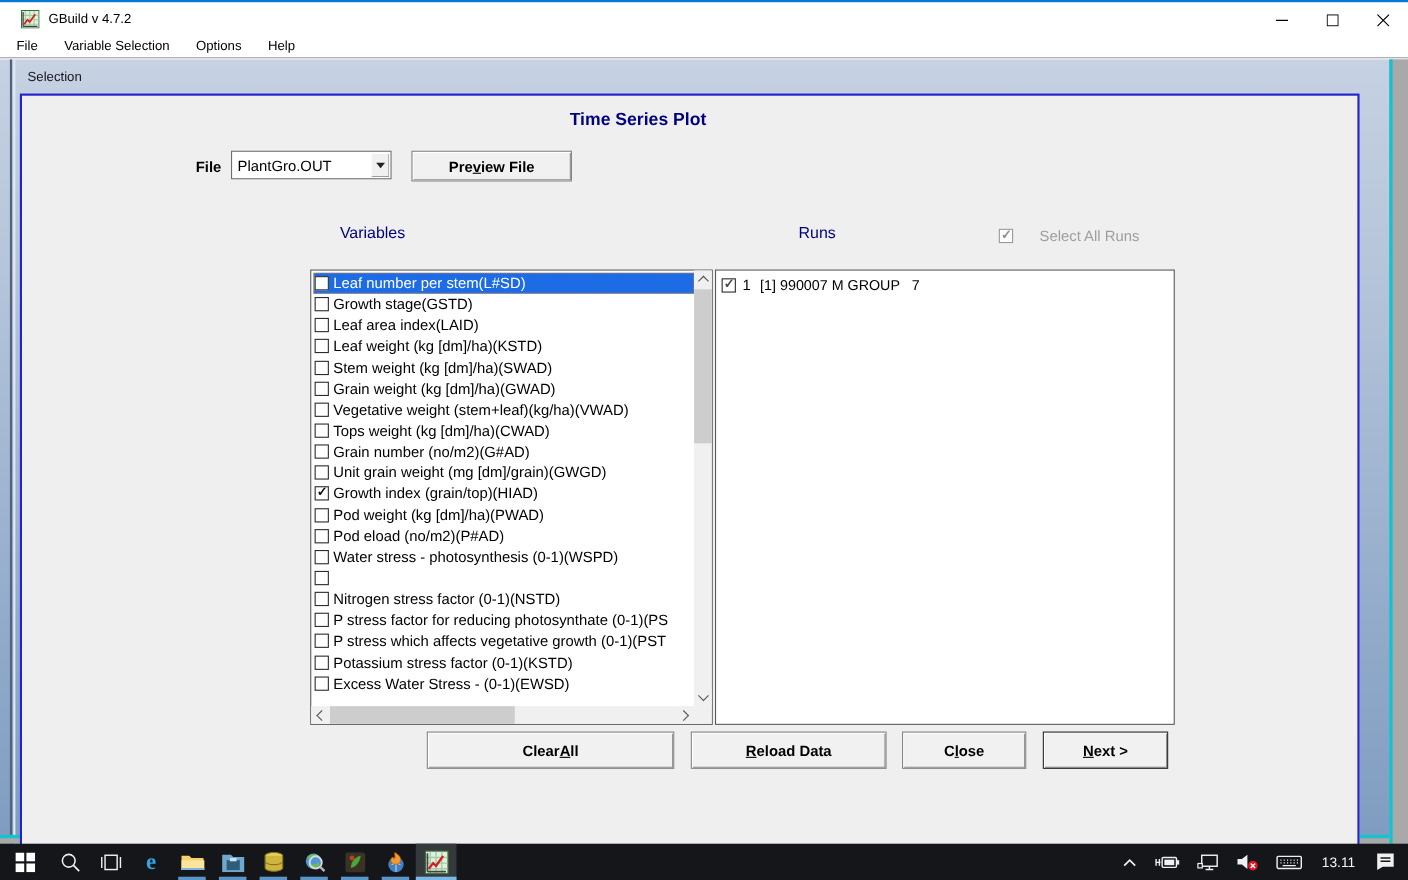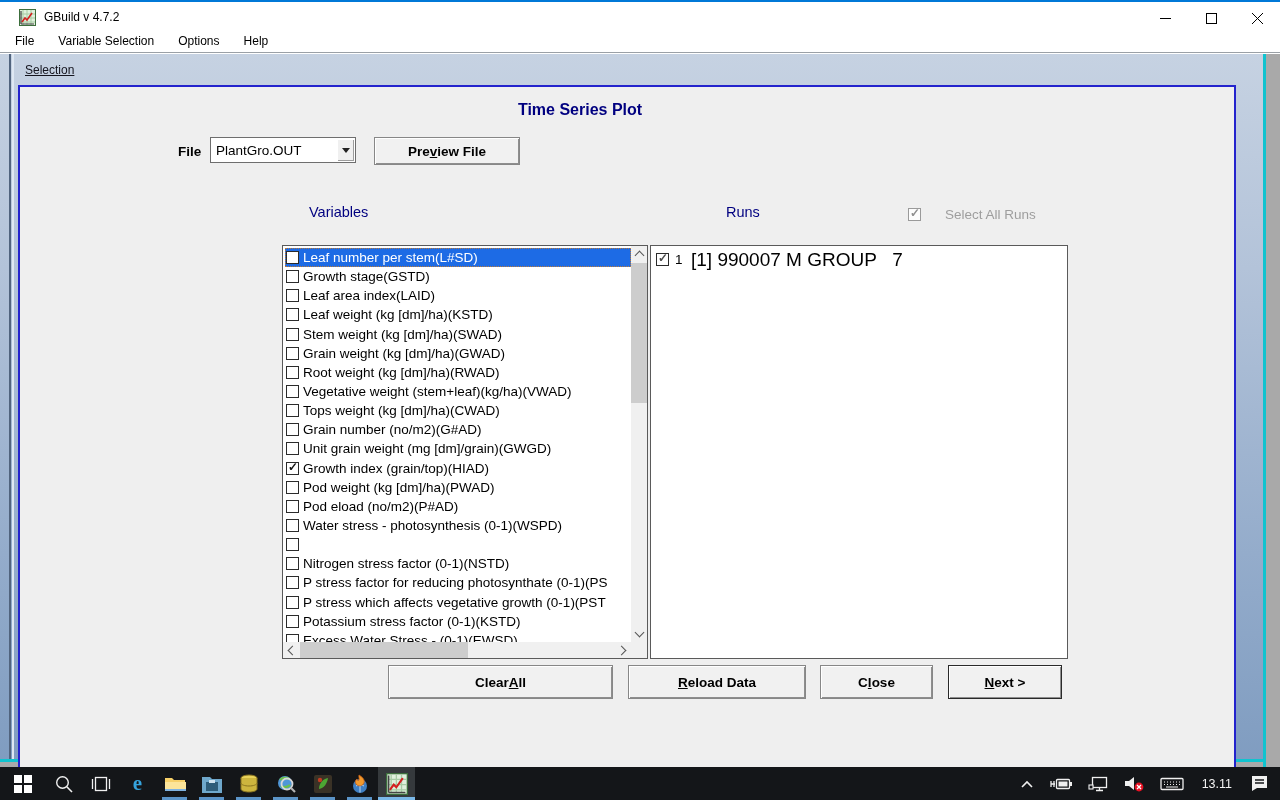--- a/index.html
+++ b/index.html
@@ -17,21 +17,21 @@
   
   .menubar { position:absolute; left:0; top:30px; width:1280px; height:23px; background:#ffffff; border-bottom:1px solid #9aa0a6; display:flex; align-items:center; }
   .menu-item { font-size:12px; color:#000; padding:0 12px; height:100%; display:flex; align-items:center; }
   .menu-item:first-child { padding-left:15px; }
 
   
   .workspace { position:absolute; left:0; top:54px; width:1280px; height:713px;
     background:linear-gradient(180deg,#c6d2e2 0%,#b3c3d9 30%,#94accb 70%,#7f9cc0 100%); }
   .frame-line-a { position:absolute; left:9px; top:0; bottom:0; width:2px; background:#51647e; }
   .frame-line-b { position:absolute; left:12px; top:0; bottom:0; width:2px; background:#dfe8f3; }
-  .tab-label { position:absolute; left:25px; top:9px; font-size:12px; color:#15151f;text-decoration:underline; }
+  .tab-label { position:absolute; left:25px; top:9px; font-size:12px; color:#15151f; }
   .edge-gray-right { position:absolute; right:0; top:0; bottom:0; width:17px; background:#a9a9a9; border-left:3px solid #10c3cf; }
   .edge-gray-bottom { position:absolute; left:0; right:17px; bottom:0; height:8px; background:#a9a9a9; border-top:3px solid #10c3cf; }
 
   
   .panel { position:absolute; left:18px; top:31px; width:1218px; height:761px; background:#efefef; border:2px solid #2323cd; }
   .plot-title { position:absolute; left:0; top:14px; width:1120px; text-align:center; font-size:16px; font-weight:bold; color:#000080; }
 
   .file-label { position:absolute; left:158px; top:57px; font-size:13.5px; font-weight:bold; color:#000; }
   .combo { position:absolute; left:190px; top:50px; width:146px; height:26px; background:#fff; border:1px solid #6e6e6e; display:flex; align-items:center; }
   .combo-value { flex:1; font-size:13.5px; padding-left:5px; color:#000; white-space:nowrap; overflow:hidden; }
@@ -65,21 +65,21 @@
   .variables-listbox { left:262px; top:158px; width:366px; height:414px; }
   .runs-listbox { left:630px; top:158px; width:418px; height:414px; }
   .list-rows { position:absolute; left:0; top:0; right:16px; bottom:16px; overflow:hidden; padding:2px 0 0 2px; }
   .runs-rows { position:absolute; left:0; top:0; right:0; bottom:0; overflow:hidden; padding:4px 0 0 5px; }
   .vrow { display:flex; align-items:center; height:19.15px; padding-left:1px; white-space:nowrap; }
   .vrow .vlabel { font-size:13.5px; color:#000; padding-left:4px; white-space:nowrap; overflow:hidden; }
   .vrow.selected { background:#1d6be5; outline:1px dotted rgba(197,124,48,.95); outline-offset:-1px; }
   .vrow.selected .vlabel { color:#fff; }
   .rrow { display:flex; align-items:center; height:19px; }
   .rrow .rnum { font-size:13.5px; color:#000; width:16px; margin-left:6px; }
-  .rrow .rlabel { font-size:19px; color:#000; white-space:pre; }
+  .rrow .rlabel { font-size:13px; color:#000; white-space:pre; }
 
   
   .vscroll { position:absolute; right:0; top:0; bottom:16px; width:16px; background:#f0f0f0; }
   .hscroll { position:absolute; left:0; right:16px; bottom:0; height:16px; background:#f0f0f0; }
   .sb-corner { position:absolute; right:0; bottom:0; width:16px; height:16px; background:#f0f0f0; }
   .sb-btn { position:absolute; width:16px; height:16px; display:flex; align-items:center; justify-content:center; background:#f0f0f0; }
   .vscroll .up { top:0; } .vscroll .down { bottom:0; }
   .hscroll .left { left:0; } .hscroll .right { right:0; }
   .v-thumb { position:absolute; left:0; right:0; top:17px; height:140px; background:#cdcdcd; }
   .h-thumb { position:absolute; top:0; bottom:0; left:17px; width:168px; background:#cdcdcd; }
@@ -188,24 +188,20 @@
             <div class="vrow">
               <span class="cbx"></span>
               <span class="vlabel">Stem weight (kg [dm]/ha)(SWAD)</span>
             </div>
             <div class="vrow">
               <span class="cbx"></span>
               <span class="vlabel">Grain weight (kg [dm]/ha)(GWAD)</span>
             </div>
             <div class="vrow">
               <span class="cbx"></span>
-              <span class="vlabel">Root weight (kg [dm]/ha)(RWAD)</span>
-            </div>
-            <div class="vrow">
-              <span class="cbx"></span>
               <span class="vlabel">Vegetative weight (stem+leaf)(kg/ha)(VWAD)</span>
             </div>
             <div class="vrow">
               <span class="cbx"></span>
               <span class="vlabel">Tops weight (kg [dm]/ha)(CWAD)</span>
             </div>
             <div class="vrow">
               <span class="cbx"></span>
               <span class="vlabel">Grain number (no/m2)(G#AD)</span>
             </div>

